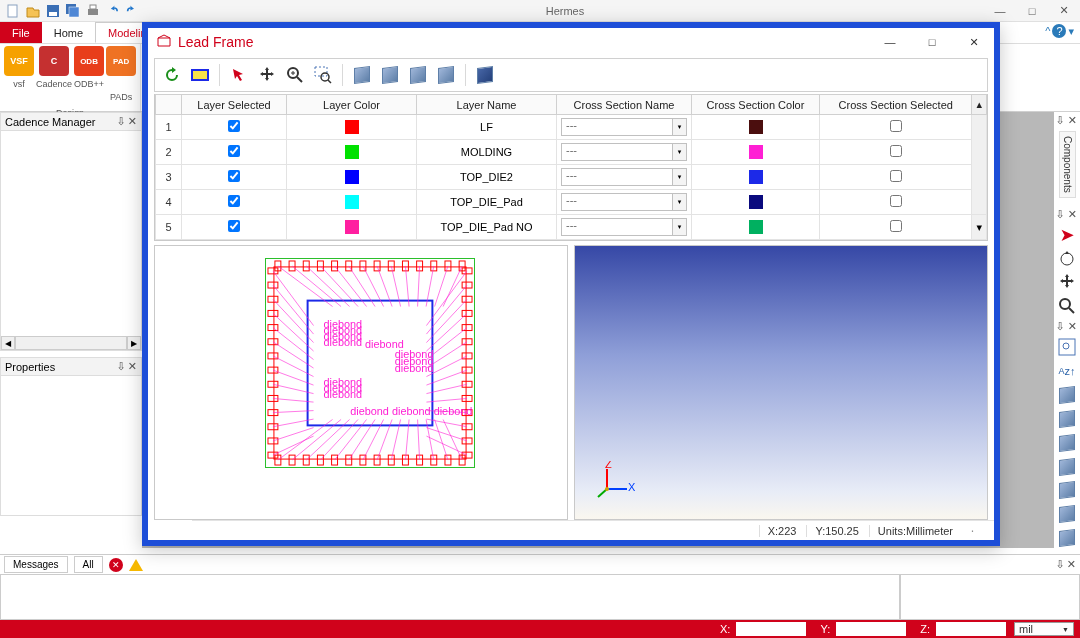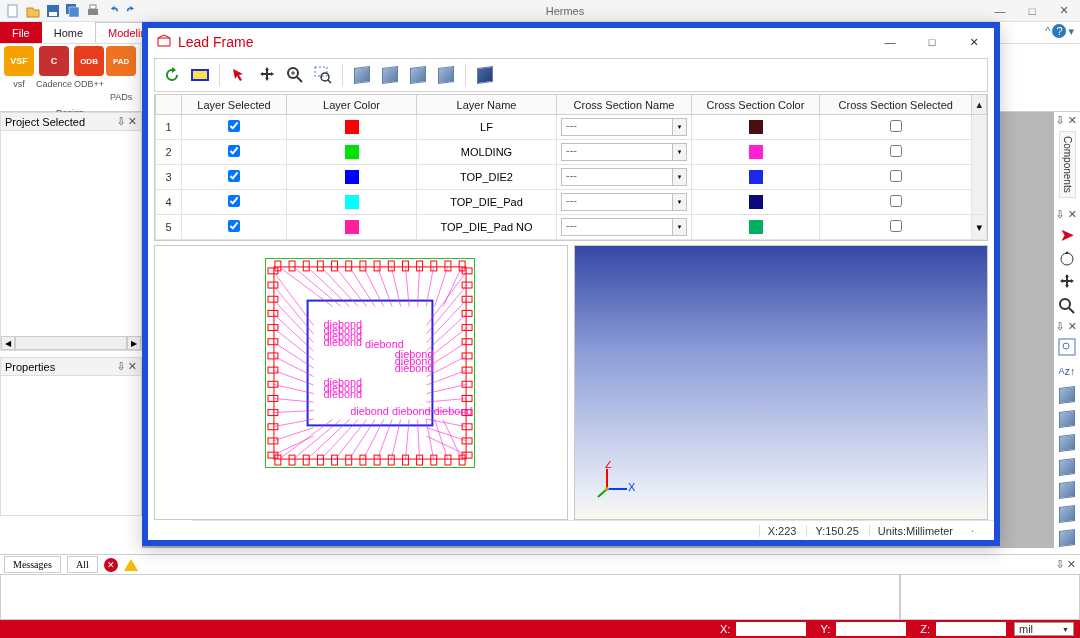--- a/index.html
+++ b/index.html
@@ -39,21 +39,21 @@
 .right-rail { position:absolute; right:0; top:112px; width:26px; bottom:90px; background:#fff; display:flex; flex-direction:column; align-items:center; gap:4px; padding-top:2px; }
 .rail-tab { writing-mode: vertical-rl; font-size:10px; padding:4px 2px; color:#333; border:1px solid #ddd; background:#f7f7f7; }
 .rail-icon { width:20px; height:20px; display:flex; align-items:center; justify-content:center; }
 .rail-arrow { color:#d0021b; font-size:18px; }
 
 
 .center-area { position:absolute; left:142px; right:26px; top:112px; bottom:90px; background:#b8b8b8; }
 
 
 .messages-strip { position:absolute; left:0; right:0; bottom:64px; height:20px; background:#fff; border-top:1px solid #ccc; display:flex; align-items:center; gap:6px; padding:0 4px; }
-.msg-tab { padding:2px 8px; border:1px solid #ccc; font-size:10px;font-family:Liberation Serif, serif; }
+.msg-tab { padding:2px 8px; border:1px solid #ccc; font-size:10px; }
 .badge-err { width:14px; height:14px; background:#d0021b; border-radius:50%; display:flex;align-items:center;justify-content:center; color:#fff; font-size:9px;}
 .badge-warn { width:0;height:0;border-left:7px solid transparent;border-right:7px solid transparent;border-bottom:12px solid #f6b800; position:relative;}
 
 
 .lower-panes { position:absolute; left:0; right:0; bottom:18px; height:46px; display:flex; }
 .lower-left { flex:1; border:1px solid #ccc; background:#fff; }
 .lower-right { width:180px; border:1px solid #ccc; background:#fff; }
 
 
 .status-bar { position:absolute; left:0; right:0; bottom:0; height:18px; background:#d0021b; color:#fff; display:flex; align-items:center; }
@@ -186,21 +186,21 @@
       </div>
     </div>
     <div class="ribbon-cap" style="margin-top:6px;">Design</div>
   </div>
 </div>
 
 <div class="center-area"></div>
 
 <div class="left-docks">
   <div class="dock-hdr">
-    <span>Project Selected</span>
+    <span>Cadence Manager</span>
     <span class="mini-pin-x">
         <span>⇩</span>
         <span>✕</span>
       </span>
   </div>
   <div class="dock-body">
     <div class="dock-scroll-h">
       <div class="scroll-arrow">◀</div>
       <div class="scroll-track"></div>
       <div class="scroll-arrow">▶</div>

